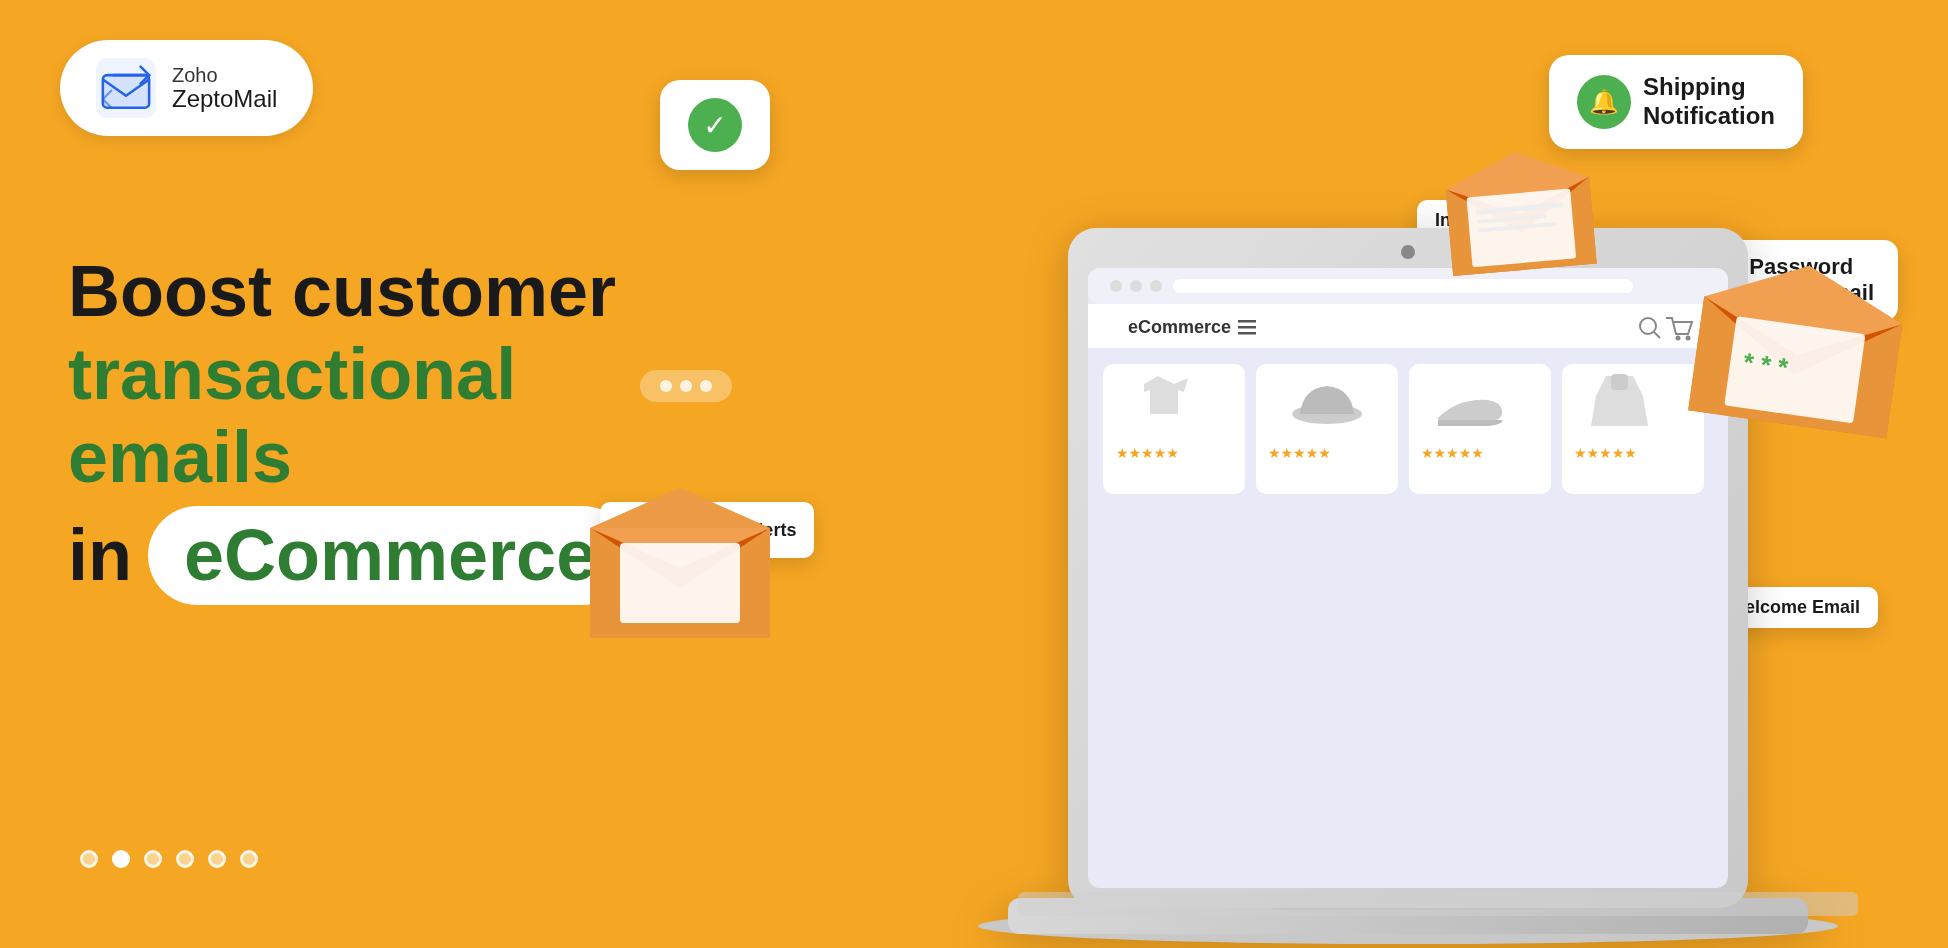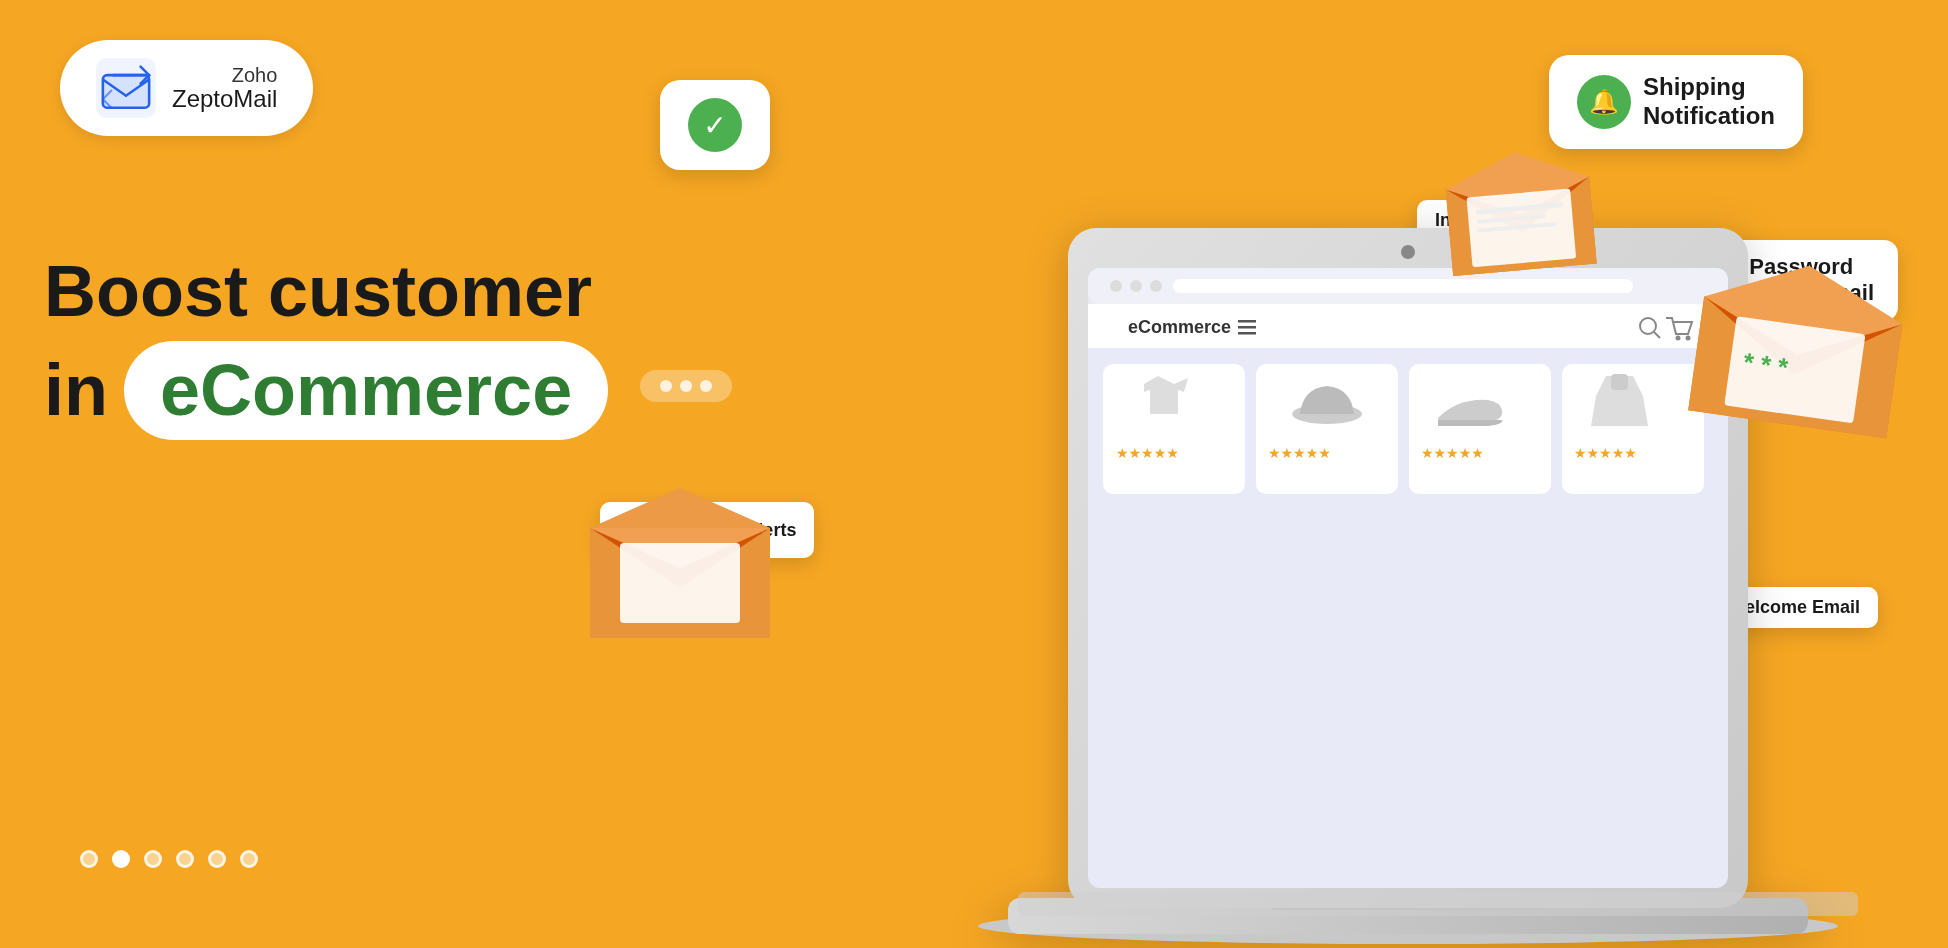--- a/index.html
+++ b/index.html
@@ -17,21 +17,20 @@
       position: absolute;
       top: 40px;
       left: 60px;
       background: white;
       border-radius: 50px;
       padding: 18px 36px;
       display: flex;
       align-items: center;
       gap: 16px;
       box-shadow: 0 4px 15px rgba(0,0,0,0.1);
-      text-align: right;
     }
     .logo-icon {
       width: 60px;
       height: 60px;
     }
     .logo-text-container {
       display: flex;
       flex-direction: column;
       line-height: 1.1;
     }
@@ -43,21 +42,21 @@
     .logo-zeptomail {
       font-size: 24px;
       color: #1a1a1a;
       font-weight: 400;
     }
 
     
     .hero-text {
       position: absolute;
       top: 250px;
-      left: 44px;
+      left: 68px;
       max-width: 640px;
     }
     .hero-title {
       font-size: 72px;
       font-weight: 900;
       color: #1a1a1a;
       line-height: 1.15;
       margin-bottom: 0;
     }
     .hero-title-highlight {
@@ -265,20 +264,21 @@
   </svg>
   <div class="logo-text-container">
     <span class="logo-zoho">Zoho</span>
     <span class="logo-zeptomail">ZeptoMail</span>
   </div>
 </div>
 
 <div class="hero-text">
   <div class="hero-title">
     <div>Boost customer</div>
+    <div><span class="hero-title-highlight">transactional emails</span></div>
     <div class="hero-title-ecommerce-wrap">
       <span class="hero-in">in</span>
       <span class="ecommerce-badge">
         <span class="ecommerce-badge-text">eCommerce</span>
       </span>
     </div>
   </div>
 </div>
 
 <div class="dots-bottom-left">

